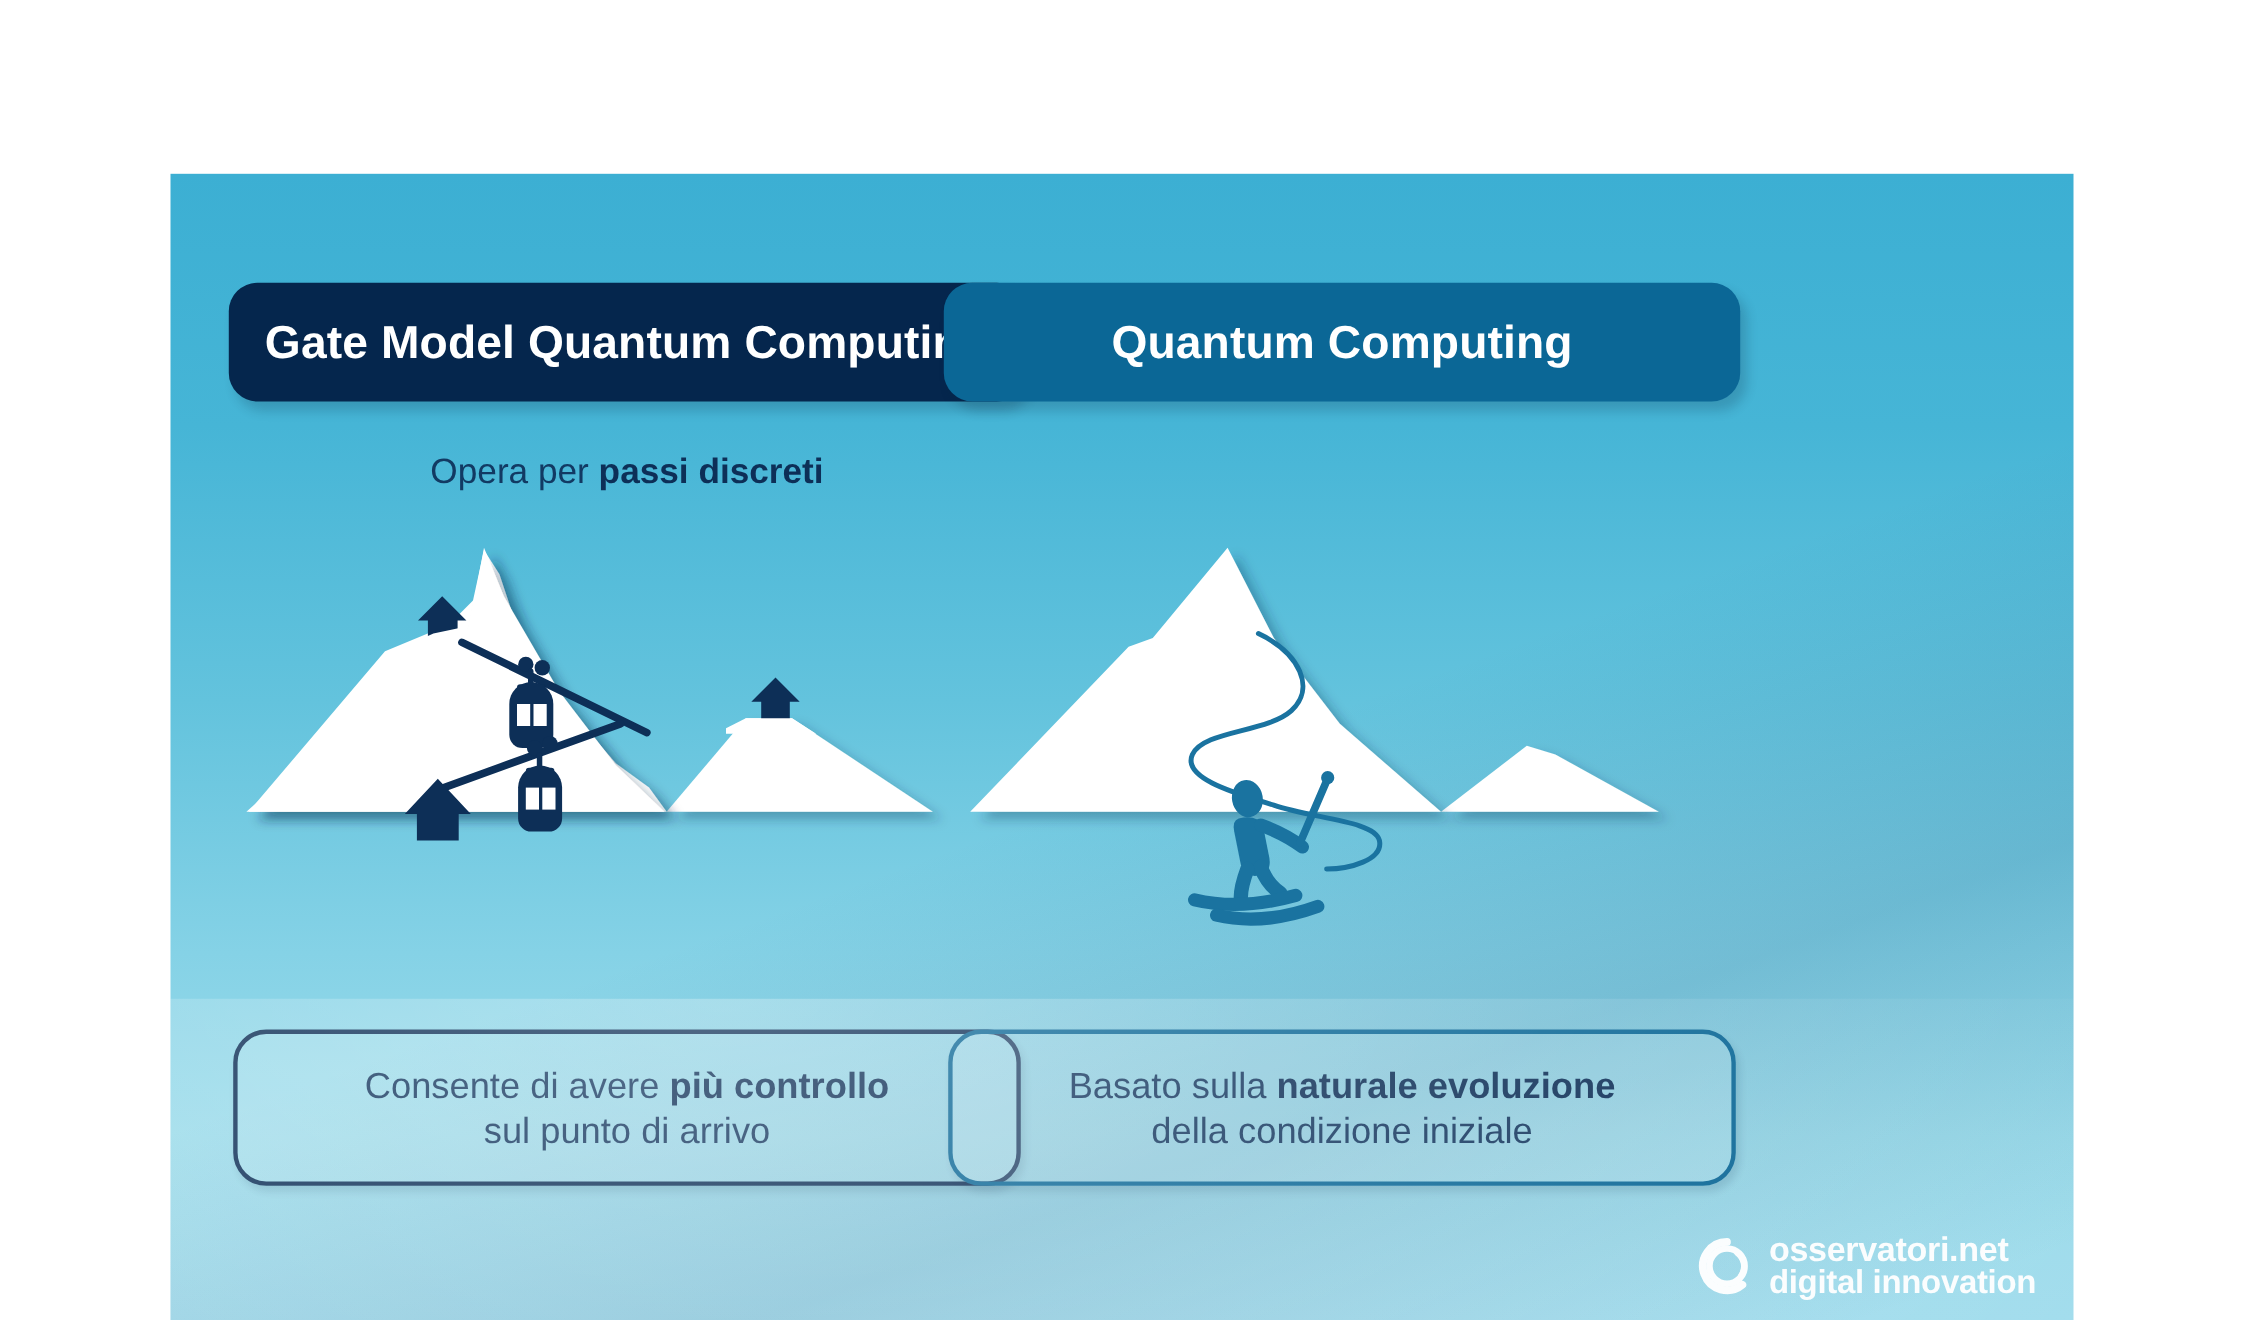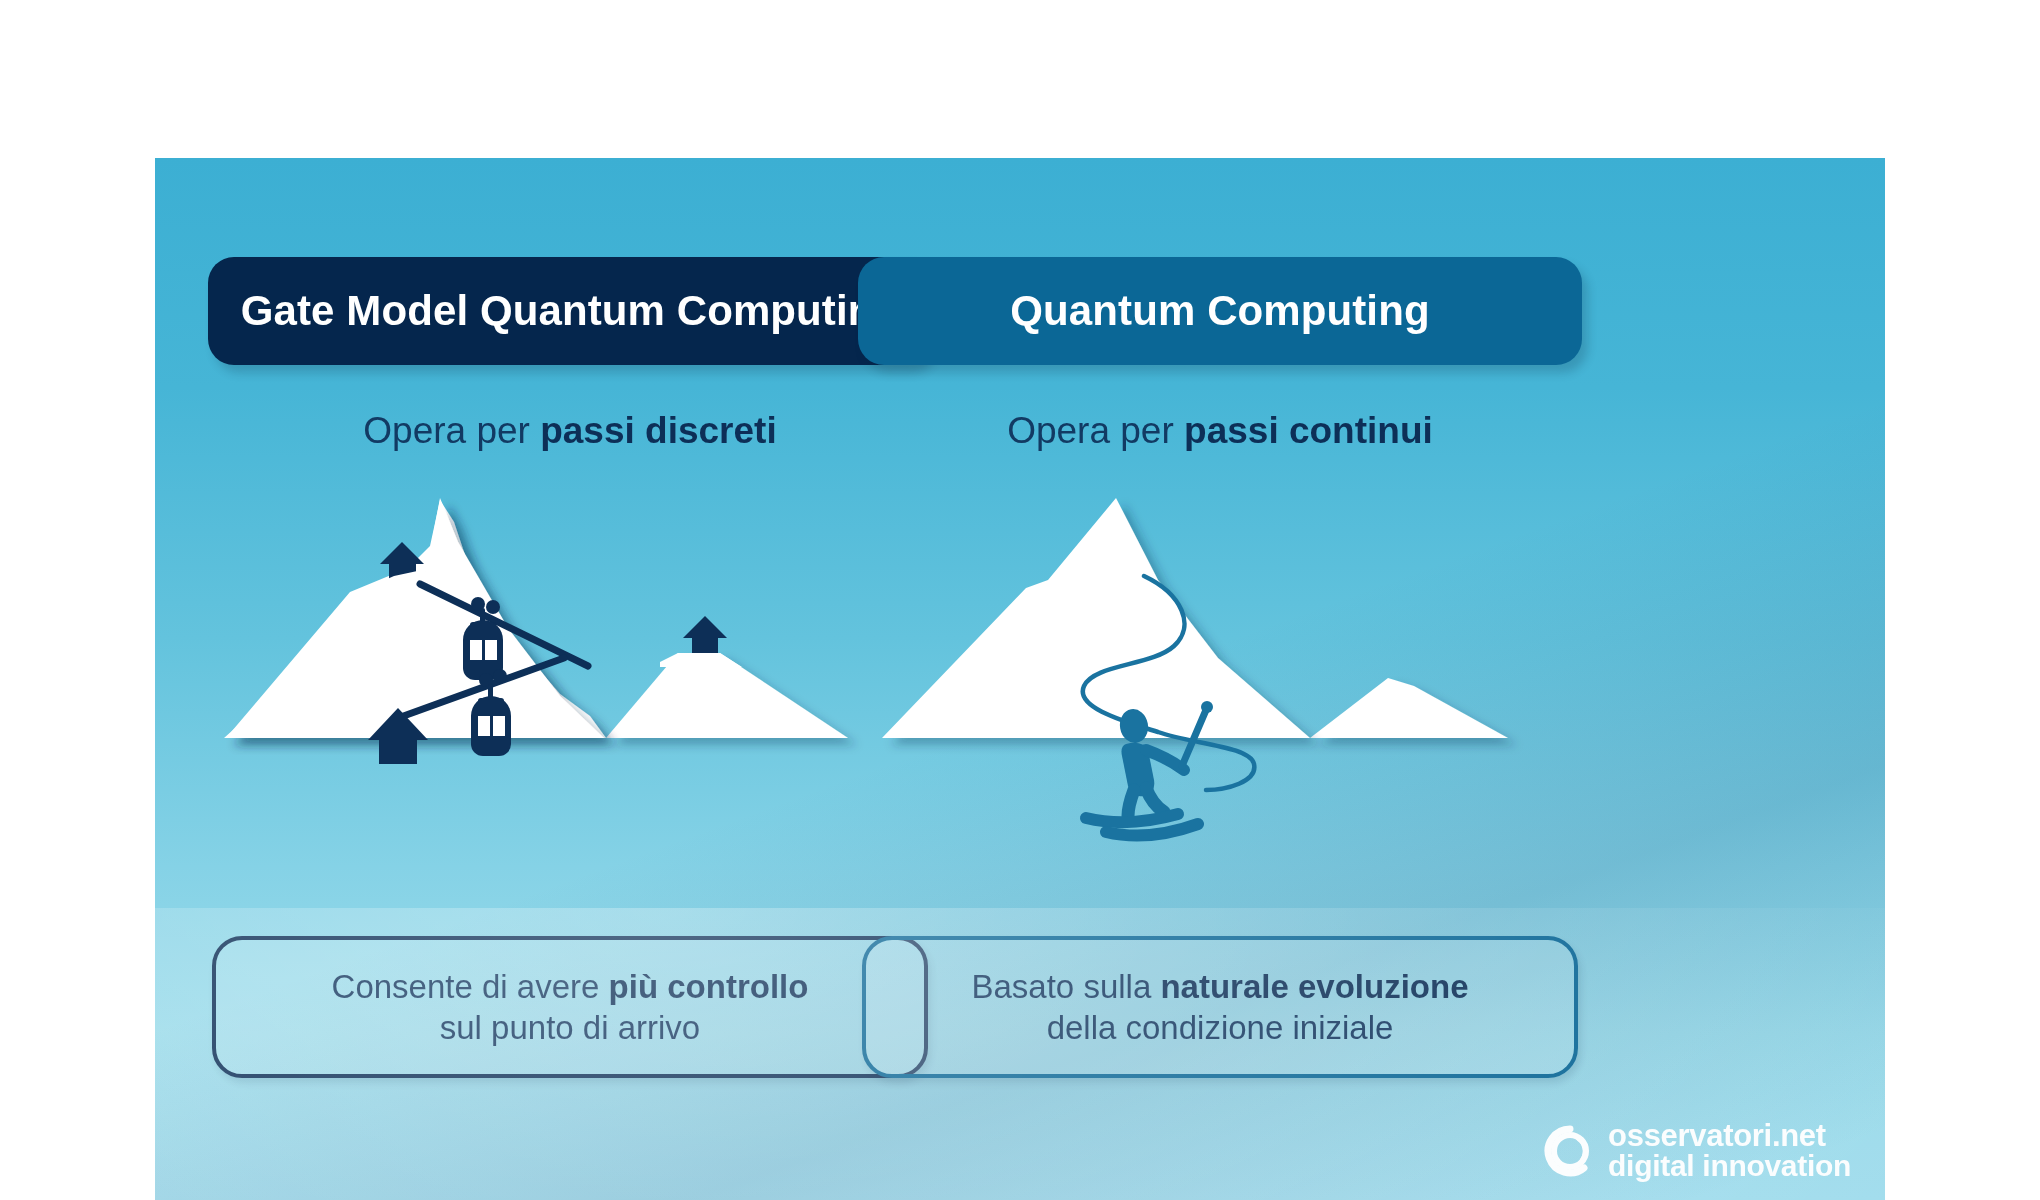--- a/index.html
+++ b/index.html
@@ -70,21 +70,21 @@
   #banner-right { background: #0b6796; }
 
   
   .subtitle {
     position: absolute;
     top: 252px;
     left: 0;
     width: 724px;
     text-align: center;
     color: #123a63;
-    font-size: 37px;
+    font-size: 32px;
     font-weight: 400;
     white-space: nowrap;
   }
   .subtitle b { font-weight: bold; color: #0d2f57; }
 
   
   .illus {
     position: absolute;
     top: 330px;
     left: 0;
@@ -237,23 +237,20 @@
       <div class="line2">sul punto di arrivo</div>
     </div>
   </div>
 
   <div class="col" id="col-right">
 
     <div class="banner" id="banner-right">
       <span>Quantum Computing</span>
     </div>
 
-    <div class="subtitle">
-      <span>Opera per </span><b>passi continui</b>
-    </div>
 
     <div class="illus">
       <svg viewBox="0 0 724 360" xmlns="http://www.w3.org/2000/svg">
         <defs>
           <filter id="shR" x="-20%" y="-20%" width="150%" height="150%">
             <feDropShadow dx="9" dy="7" stdDeviation="5" flood-color="#0b3350" flood-opacity="0.30"></feDropShadow>
           </filter>
         </defs>
 
         <g filter="url(#shR)">

